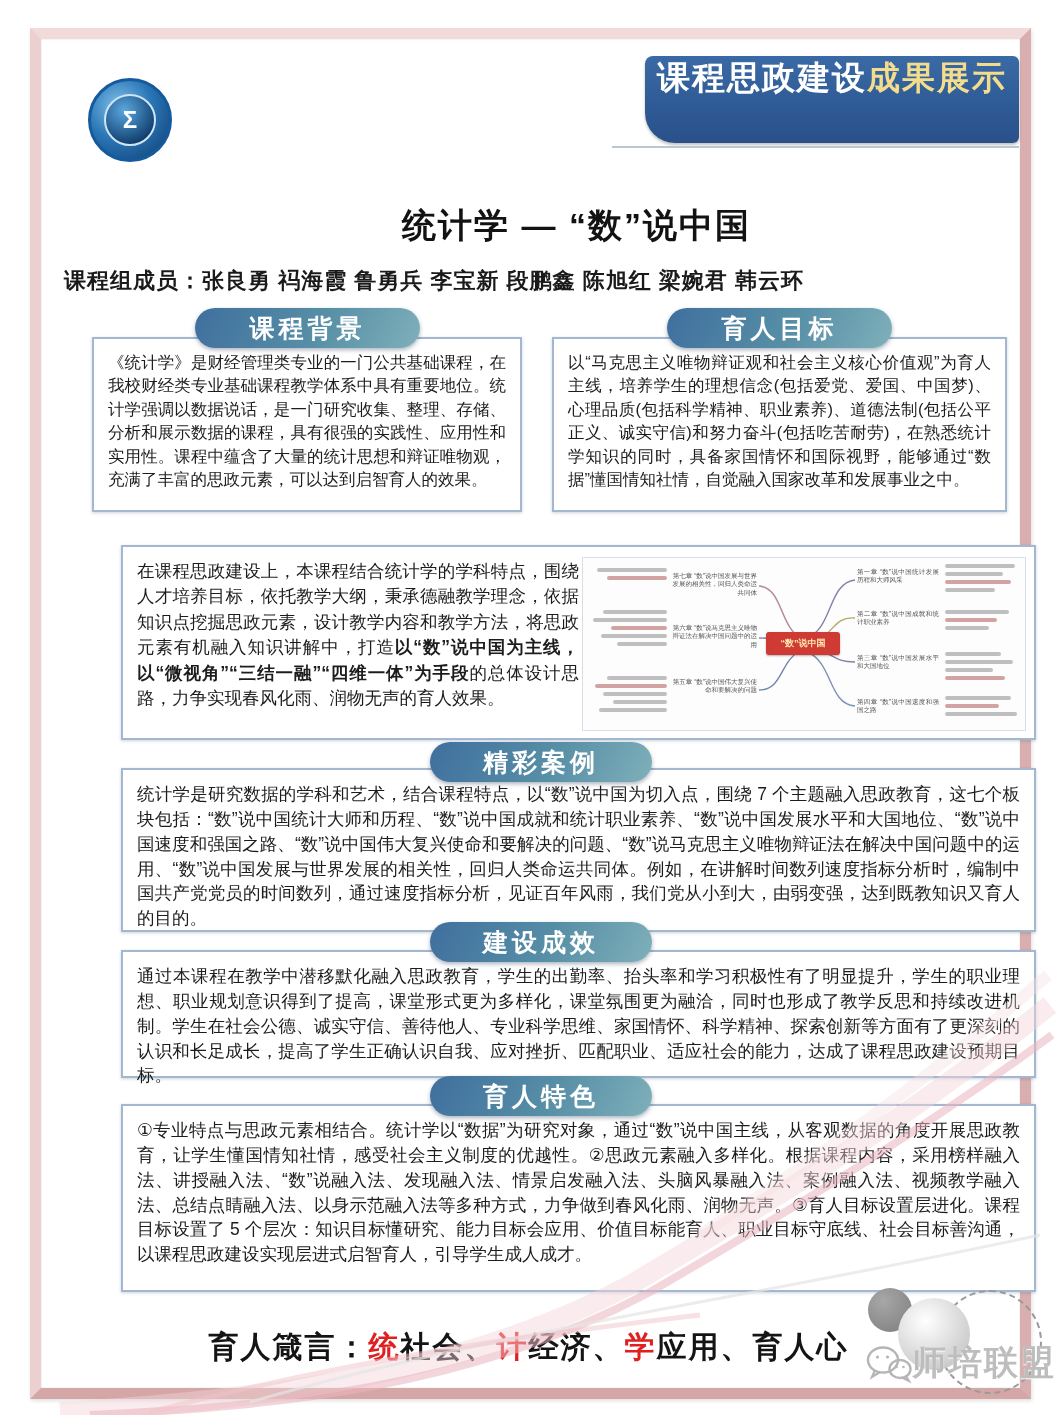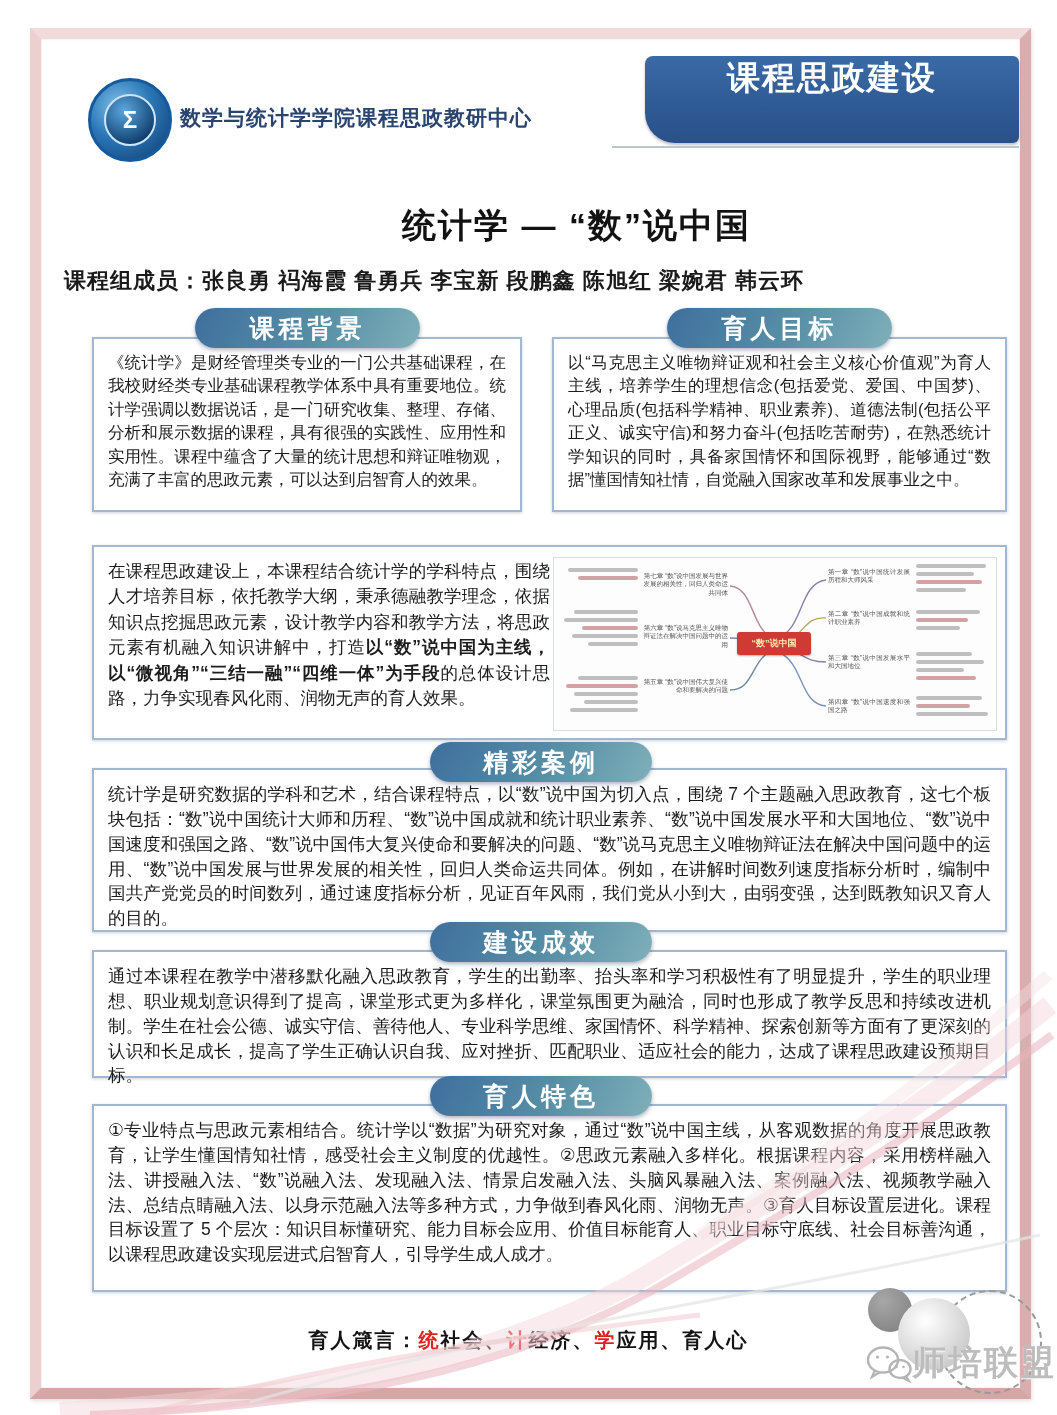--- a/index.html
+++ b/index.html
@@ -65,21 +65,21 @@
     display:flex;align-items:center;justify-content:center;
     box-shadow:0 2px 4px rgba(20,40,70,.35);
   }
   .box{
     background:#ffffff;border:2px solid #a3b7d0;
     box-shadow:0 1px 3px rgba(60,80,120,.25);
     padding:12px 14px 8px 14px;
     color:#1c1c1c;text-align:justify;
   }
   .box.narrow{font-size:16.5px;line-height:1.42;}
-  .box.wide{font-size:17.5px;line-height:1.42;}
+  .box.wide{font-size:17.5px;line-height:1.42;margin-left:29px;}
   .box b{font-weight:700;}
   
   .mindmap{
     position:absolute;right:8px;top:10px;width:442px;height:172px;
     background:#fdfdfd;border:1px solid #d8dee8;
   }
   .mm-center{
     position:absolute;left:183px;top:74px;width:74px;height:23px;
     background:#cf3a34;color:#ffe9b0;font-size:9px;font-weight:700;
     display:flex;align-items:center;justify-content:center;
@@ -90,21 +90,21 @@
   }
   .mm-label.left{text-align:right;}
   .mm-bars{position:absolute;display:flex;flex-direction:column;gap:4px;}
   .mm-bars.right{align-items:flex-start;}
   .mm-bars.left{align-items:flex-end;}
   .mm-bars i{display:block;height:4px;border-radius:2px;background:#bfbfbf;}
   .mm-bars i.r{background:#d2a3a3;}
   
   .motto{
     left:0;top:1327px;width:1057px;text-align:center;
-    font-size:20px;font-weight:700;color:#141414;letter-spacing:2px;z-index:5;
+    font-size:30px;font-weight:700;color:#141414;letter-spacing:2px;z-index:5;
   }
   .motto .red{color:#e02020;}
   
   .sphere-dark{
     left:868px;top:1288px;width:44px;height:44px;border-radius:50%;
     background:radial-gradient(circle at 35% 30%,#a7a7a7,#7c7c7c);z-index:5;
   }
   .sphere-light{
     left:898px;top:1298px;width:72px;height:72px;border-radius:50%;
     background:radial-gradient(circle at 38% 32%,#ffffff 0%,#d9d9d9 55%,#b9b9b9 100%);
@@ -128,24 +128,24 @@
 
 <div class="frame"></div>
 
 <div class="content">
 
   <div class="abs logo">
     <div class="globe">
       <span>Σ</span>
     </div>
   </div>
-  <div class="abs org-title">数学与统计学学院课程思政教研中心</div>
 
   <div class="abs banner">
     <span class="b-normal">课程思政建设</span>
+      <span class="b-hl">成果展示</span>
   </div>
   <div class="abs banner-line"></div>
 
   <div class="abs main-title">统计学 — “数”说中国</div>
   <div class="abs members">
     <span>课程组成员：</span><span>张良勇 祃海霞 鲁勇兵 李宝新 段鹏鑫 陈旭红 梁婉君 韩云环</span>
   </div>
 
   <div class="abs pill" style="left:195px;top:308px;width:225px;">
     <span>课程背景</span>

